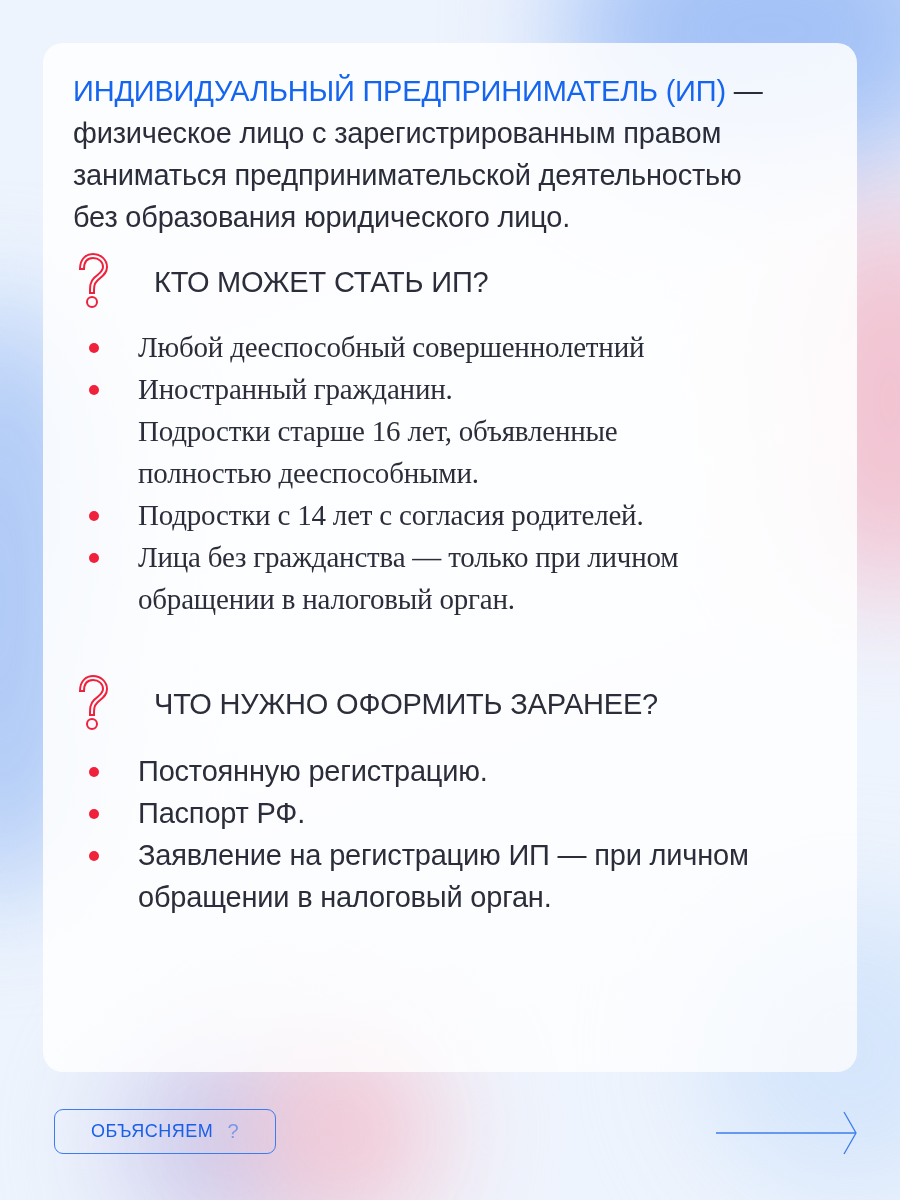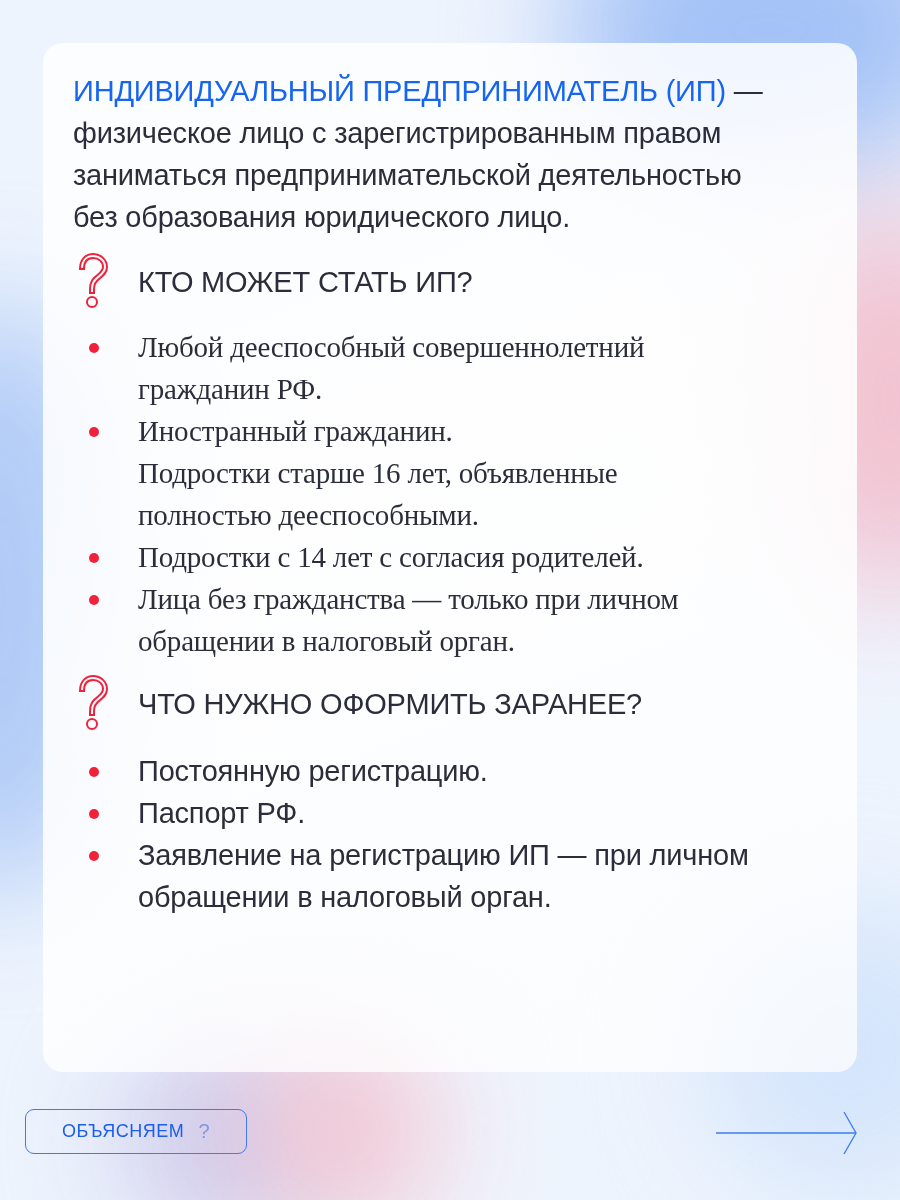--- a/index.html
+++ b/index.html
@@ -13,26 +13,26 @@
   .card {
     position:absolute; left:43px; top:43px; width:814px; height:1029px;
     border-radius:20px;
     background:linear-gradient(160deg, rgba(255,255,255,0.82) 0%, rgba(255,255,255,0.9) 50%, rgba(255,255,255,0.75) 100%);
     z-index:1;
   }
   .intro { position:absolute; left:73px; top:70px; width:770px; font-size:29px; line-height:42px; color:#2b2e3a; z-index:2; letter-spacing:-0.2px; }
   .intro .hl { color:#1565f0;text-align:center; }
   .q { position:absolute; left:73px; z-index:2; display:flex; align-items:center; }
   .q .qmark { width:40px; height:60px; }
-  .q .qtext { position:absolute; left:65px; font-size:29px; color:#2b2e3a; white-space:nowrap; letter-spacing:-0.2px; }
+  .q .qtext { position:absolute; left:81px; font-size:29px; color:#2b2e3a; white-space:nowrap; letter-spacing:-0.2px; }
   .list { position:absolute; left:73px; width:770px; z-index:2; margin:0; padding:0; list-style:none; }
   .list li { position:relative; padding-left:65px; font-size:29px; line-height:42px; color:#2b2e3a; letter-spacing:-0.2px; }
   .list li .dot { position:absolute; left:16px; top:17px; width:10px; height:10px; border-radius:50%; background:#f0213b; }
   .explain-btn {
-    position:absolute; left:25px; top:1109px; width:222px; height:45px;
+    position:absolute; left:54px; top:1109px; width:222px; height:45px;
     border:1.5px solid #3b7cf0; border-radius:9px; box-sizing:border-box;
     display:flex; align-items:center; justify-content:center; gap:14px; z-index:2;
     color:#1a5fe8; font-size:18px; letter-spacing:0.5px;
   }
   .explain-btn .qsmall { font-size:20px; color:#7b97e6; font-weight:300; }
   .next-arrow { position:absolute; left:714px; top:1111px; width:146px; height:44px; z-index:2; }
 </style>
 </head>
 <body>
 
@@ -59,21 +59,20 @@
     <path d="M7 17 C7 6 14 2 20 2 C28 2 34 8 34 15 C34 22 28 25 24 29 C21 32 21 35 21 41 L17 41 C17 34 17 30 21 26 C25 22 30 20 30 15 C30 10 26 6 20 6 C14 6 11 10 11 17 Z" fill="none" stroke="#f0213b" stroke-width="2"></path>
     <circle cx="19" cy="50" r="5" fill="none" stroke="#f0213b" stroke-width="2"></circle>
   </svg>
   <span class="qtext">КТО МОЖЕТ СТАТЬ ИП?</span>
 </div>
 
 <ul class="list" style="top:326px;font-family:Liberation Serif, serif;">
   <li>
       <span class="dot"></span>
       <div>Любой дееспособный совершеннолетний</div>
-      <div>гражданин РФ.</div>
     </li>
   <li>
       <span class="dot"></span>
       <div>Иностранный гражданин.</div>
       <div>Подростки старше 16 лет, объявленные</div>
       <div>полностью дееспособными.</div>
     </li>
   <li>
       <span class="dot"></span>
       <div>Подростки с 14 лет с согласия родителей.</div>

